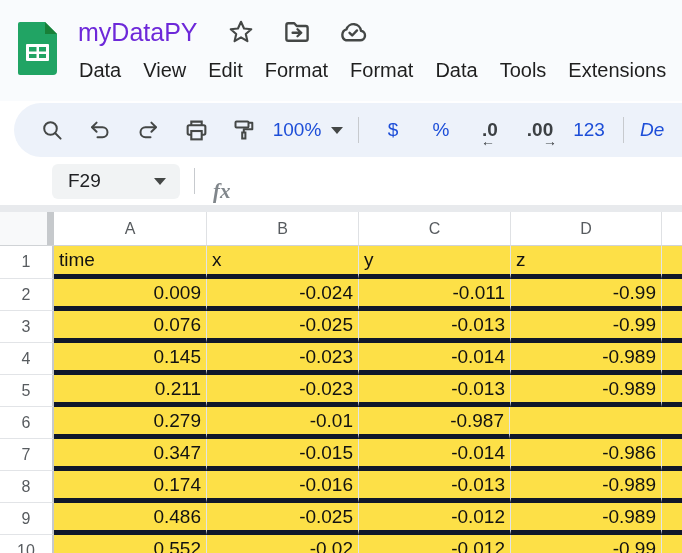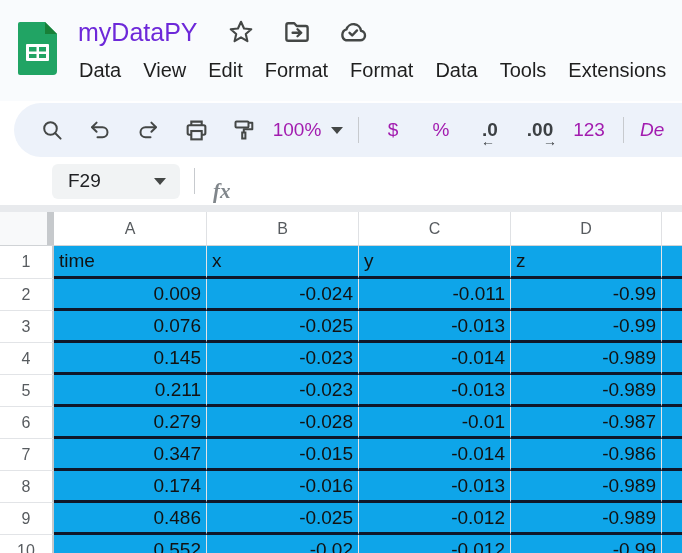--- a/index.html
+++ b/index.html
@@ -15,21 +15,21 @@
   .title-icons { display:flex; align-items:center; gap:24px; }
   .t-icon { width:32px; height:32px; display:flex; align-items:center; justify-content:center; color:#444746; cursor:pointer; }
   .menu-row { position:absolute; left:68px; top:55px; display:flex; }
   .menu-item { font-size:20px; color:#1f1f1f; padding:4px 11px; border-radius:6px; cursor:pointer; white-space:nowrap; }
 
   
   .toolbar { position:absolute; top:103px; left:14px; right:0; height:54px; background:#edf2fa;
              border-radius:28px 0 0 28px; display:flex; align-items:center; padding-left:14px; }
   .tb-btn { height:42px; display:flex; align-items:center; justify-content:center; cursor:pointer; color:#444746; }
   .tb-ic { width:48px; }
-  .tb-txt { font-size:19px; color:#a21caf; }
+  .tb-txt { font-size:19px; color:#1d4ed8; }
   .zoom-ctl { width:80px; gap:10px; }
   .tb-sep { width:1px; height:26px; background:#c7cace; margin:0 10px; }
   .caret { width:0; height:0; border-left:6px solid transparent; border-right:6px solid transparent; border-top:7px solid #444746; }
   .dec-wrap { position:relative; width:50px; }
   .dec-txt { font-size:19px; color:#3c4043; font-weight:bold; }
   .dec-arrow { position:absolute; font-size:14px; color:#3c4043; bottom:2px; }
   .dec-arrow.l { left:16px; } .dec-arrow.r { right:8px; }
 
   
   .formulabar { position:absolute; top:157px; left:0; right:0; height:48px; background:#fff; display:flex; align-items:center;padding-left:44px; }
@@ -45,22 +45,22 @@
   .grid { position:absolute; top:212px; left:0; right:0; }
   .hdr-row { display:flex; height:34px; }
   .corner { width:54px; background:#f8f9fa; border-bottom:1px solid #d0d3d6; position:relative; }
   .corner .bar { position:absolute; right:0; top:0; width:7px; height:100%; background:#c6c9cc; }
   .col-hdr { border-right:1px solid #dfe1e4; border-bottom:1px solid #d0d3d6; background:#fff;
              display:flex; align-items:center; justify-content:center; font-size:16px; color:#575b5f; cursor:pointer; }
   .grid-row { display:flex; height:32px; }
   .grid-row.first { height:33px; }
   .row-num { width:54px; display:flex; align-items:center; justify-content:center; font-size:16px; color:#575b5f;
              border-right:2px solid #c6c9cc; border-bottom:1px solid #e2e4e7; background:#fff; cursor:pointer; }
-  .cell { border-right:1px solid #e2e4e7; border-bottom:3px solid #0f172a; font-size:19px; color:#121212;
-          display:flex; align-items:center; padding:0 5px; white-space:nowrap; overflow:hidden; cursor:cell; background:#0ea5e9; }
+  .cell { border-right:1px solid #e2e4e7; border-bottom:5px solid #0f172a; font-size:19px; color:#121212;
+          display:flex; align-items:center; padding:0 5px; white-space:nowrap; overflow:hidden; cursor:cell; background:#fde047; }
   .cell.right { justify-content:flex-end; }
   .cell.left { justify-content:flex-start; }
   .w-a { width:153px; } .w-b { width:152px; } .w-c { width:152px; } .w-d { width:151px; }
   .sliver { flex:1; border-right:none; }
   svg { display:block; }
 </style>
 </head>
 <body>
 
 <div id="app">
@@ -233,21 +233,20 @@
           <div class="row-num">5</div>
           <div class="cell w-a right">0.211</div>
           <div class="cell w-b right">-0.023</div>
           <div class="cell w-c right">-0.013</div>
           <div class="cell w-d right">-0.989</div>
           <div class="cell sliver"></div>
         </div>
         <div class="grid-row">
           <div class="row-num">6</div>
           <div class="cell w-a right">0.279</div>
-          <div class="cell w-b right">-0.028</div>
           <div class="cell w-c right">-0.01</div>
           <div class="cell w-d right">-0.987</div>
           <div class="cell sliver"></div>
         </div>
         <div class="grid-row">
           <div class="row-num">7</div>
           <div class="cell w-a right">0.347</div>
           <div class="cell w-b right">-0.015</div>
           <div class="cell w-c right">-0.014</div>
           <div class="cell w-d right">-0.986</div>

